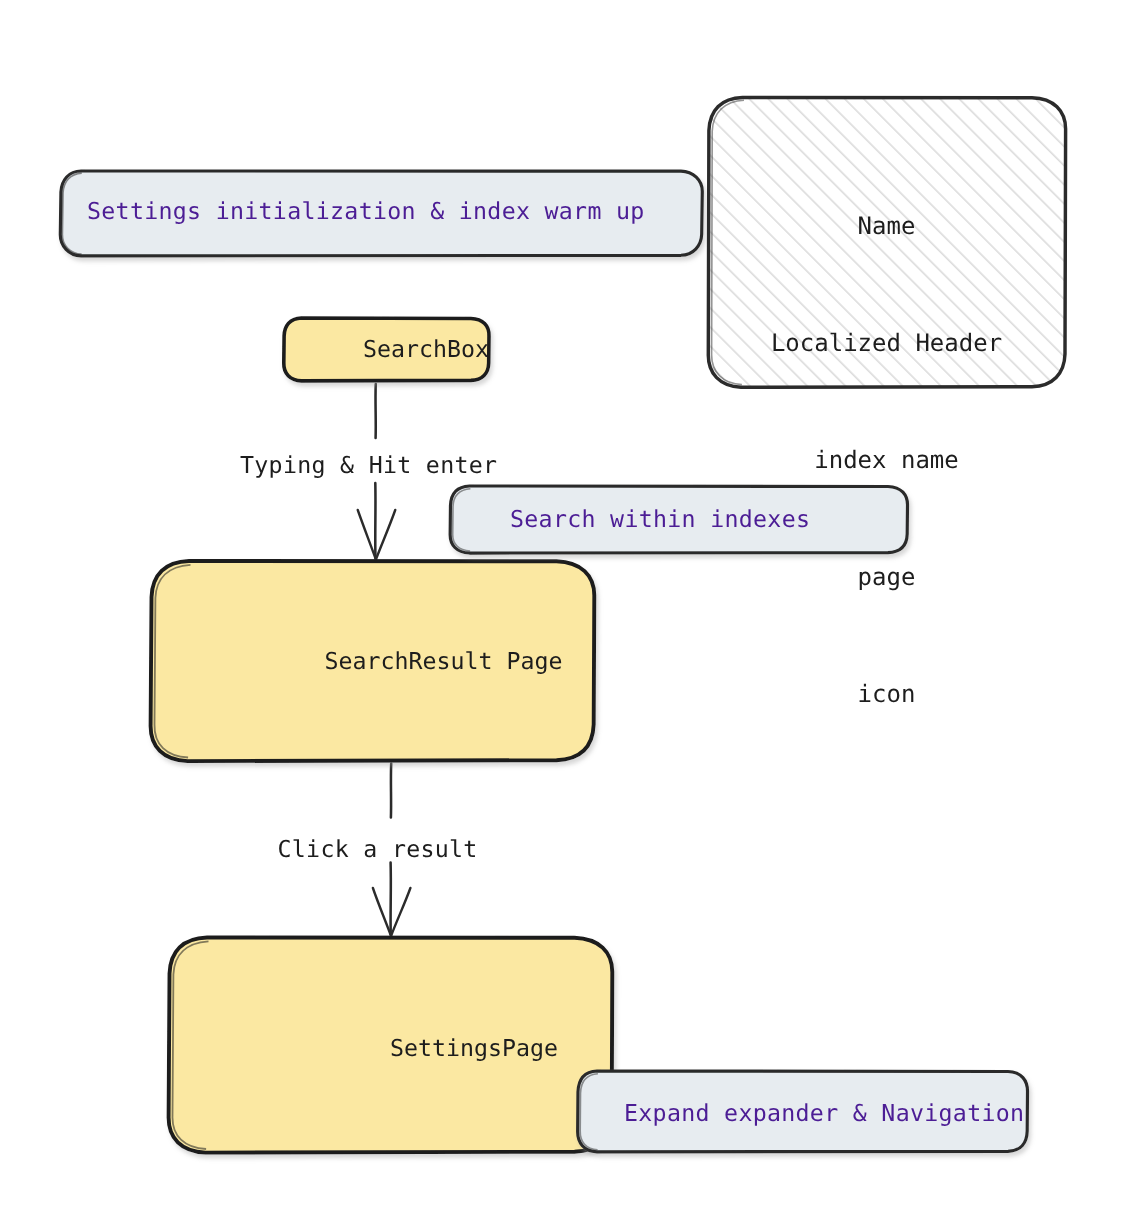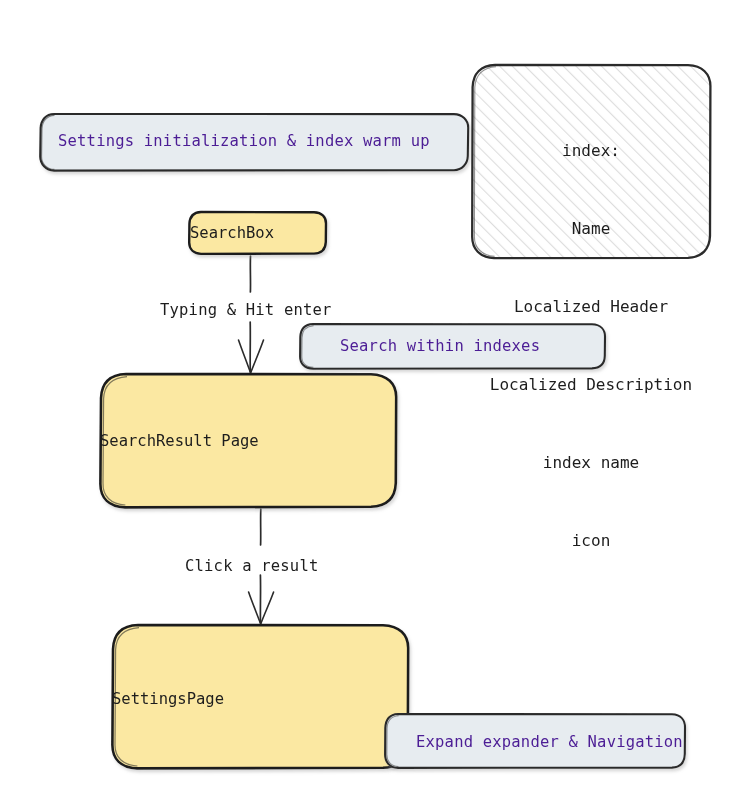--- a/index.html
+++ b/index.html
@@ -19,21 +19,21 @@
     position: absolute;
     left: 0;
     top: 0;
     width: 750px;
     height: 806px;
   }
   .node-label {
     position: absolute;
     pointer-events: none;
     white-space: pre;
-    text-align: left;
+    text-align: right;
     font-family: "DejaVu Sans Mono", "Liberation Mono", monospace;
     color: #1d1d1d;
   }
   .edge-label {
     position: absolute;
     white-space: pre;
     font-family: "DejaVu Sans Mono", "Liberation Mono", monospace;
     color: #1d1d1d;
     font-size: 15.5px;
     letter-spacing: 0.2px;
@@ -171,25 +171,24 @@
              L685.0,728
              C685.2,720.4 681,714.6 672,714.3 Z" fill="#e7ecf0" stroke="#2b2b2b" stroke-width="2.1" stroke-linejoin="round" filter="url(#softshadow)"></path>
     <path d="M398.6,715.8 C390.4,716.4 387.2,722 387.0,728.8
              L386.8,754 C386.6,761.2 390.8,766.2 398.4,766.5" fill="none" stroke="#2b2b2b" stroke-width="1.1" opacity="0.5"></path>
   </g>
 </svg>
 
 <div class="note-label" style="left:58px; top:132px;">Settings initialization &amp; index warm up</div>
 
 <div class="index-lines" style="left:472px; top:86px; width:238px;">
-  <span>index:</span>
   <span>Name</span>
   <span>Localized Header</span>
-  <span>Localized Description</span>
   <span>index name</span>
+  <span>page</span>
   <span>icon</span>
 </div>
 
 <div class="node-label" style="left:190px; top:224px; width:136px; font-size:15.5px;">SearchBox</div>
 
 <div class="edge-label" style="left:160px; top:301px;">Typing &amp; Hit enter</div>
 
 <div class="note-label" style="left:340px; top:337px;">Search within indexes</div>
 
 <div class="node-label" style="left:100px; top:432px; width:275px; font-size:15.5px;">SearchResult Page</div>

